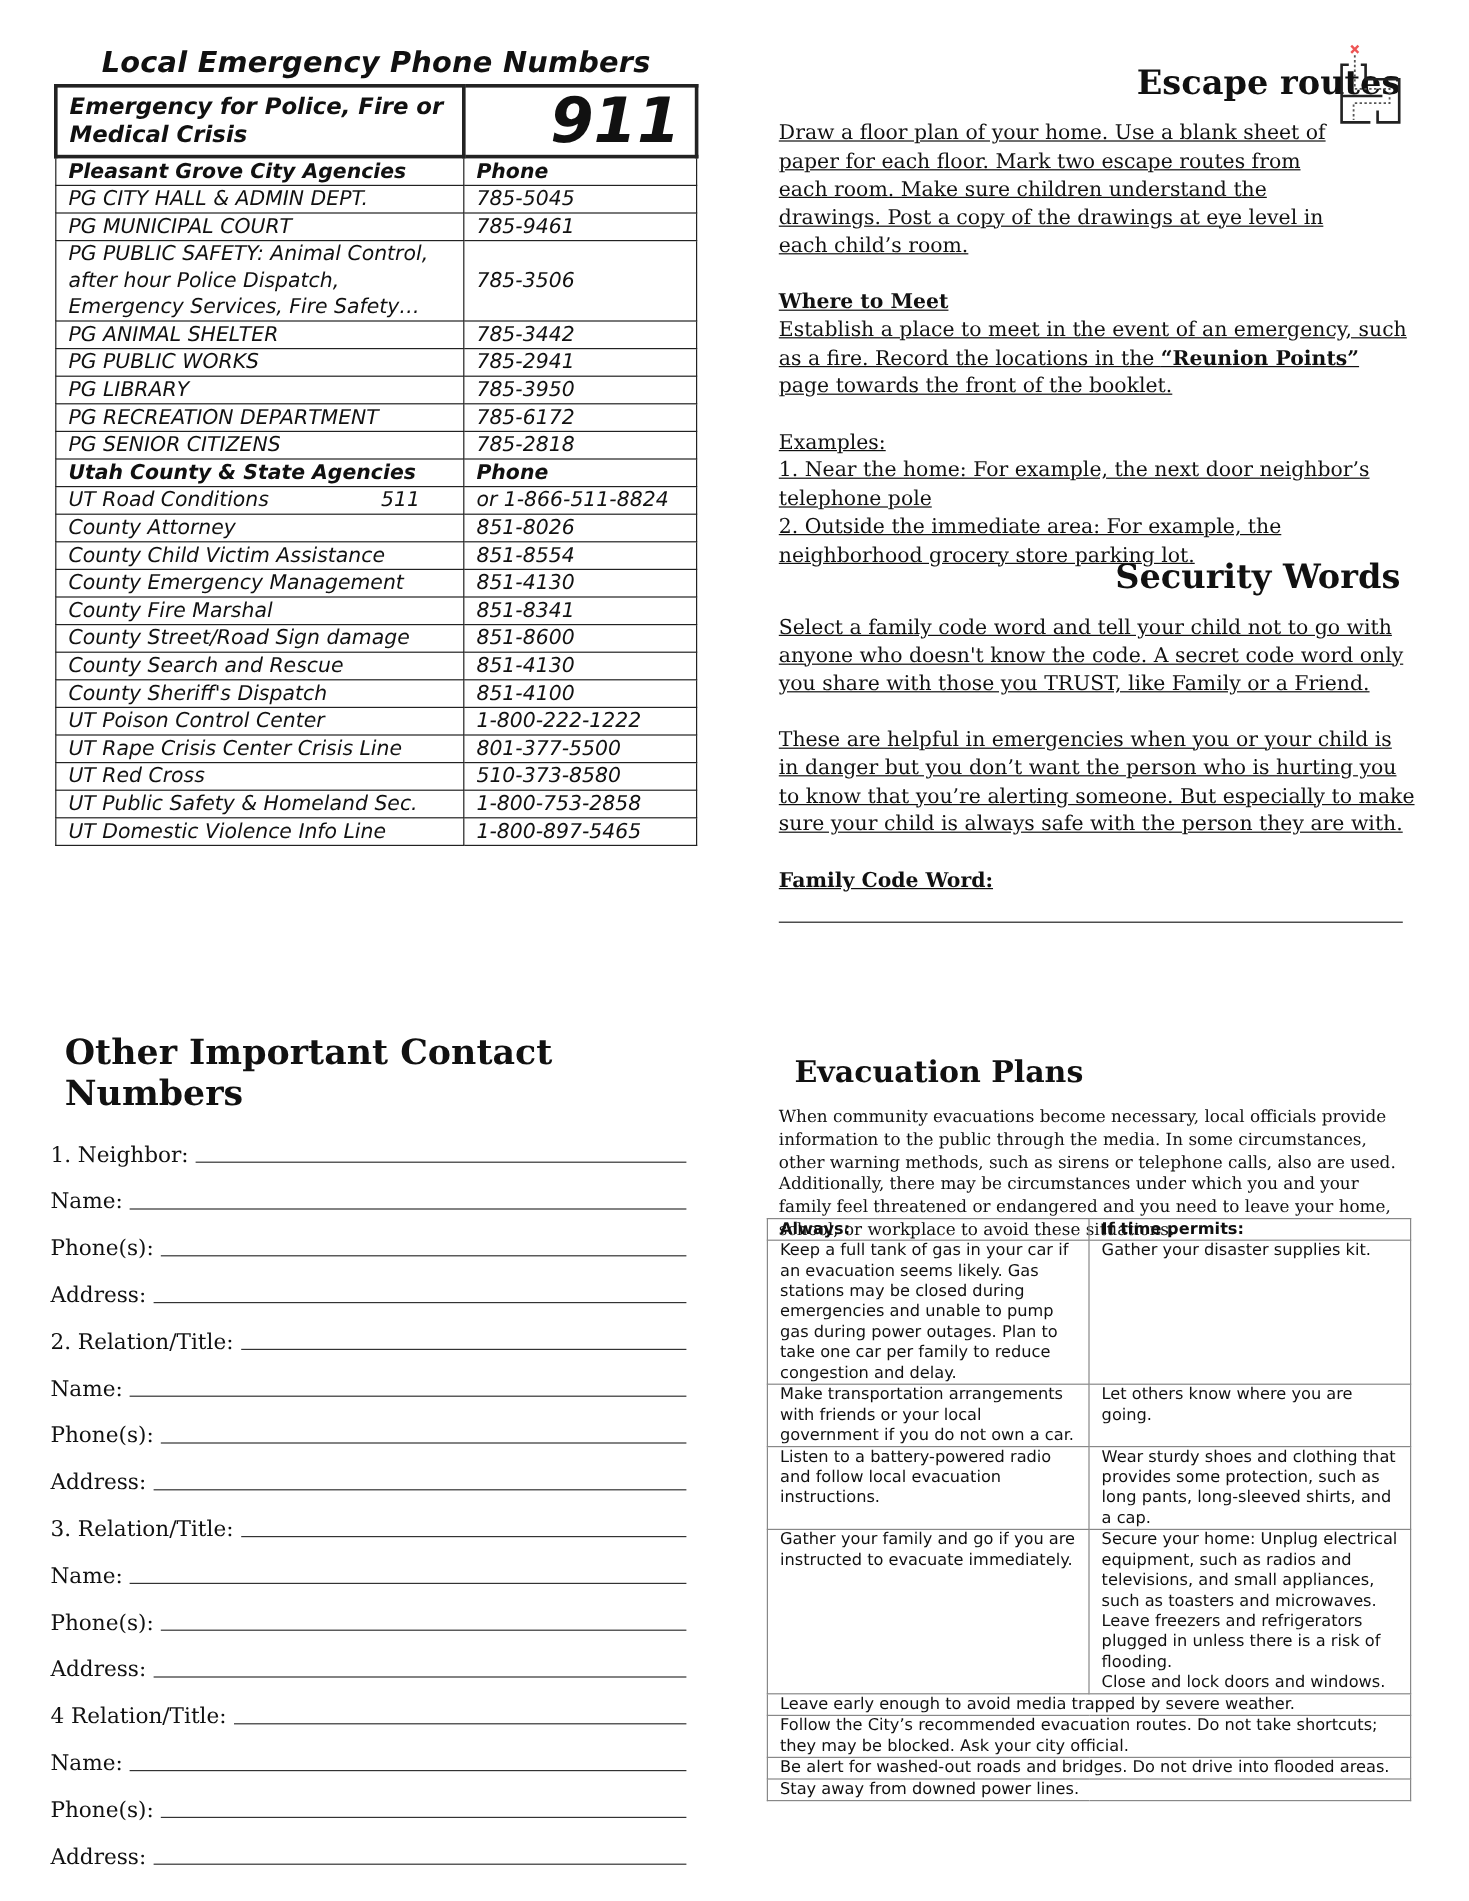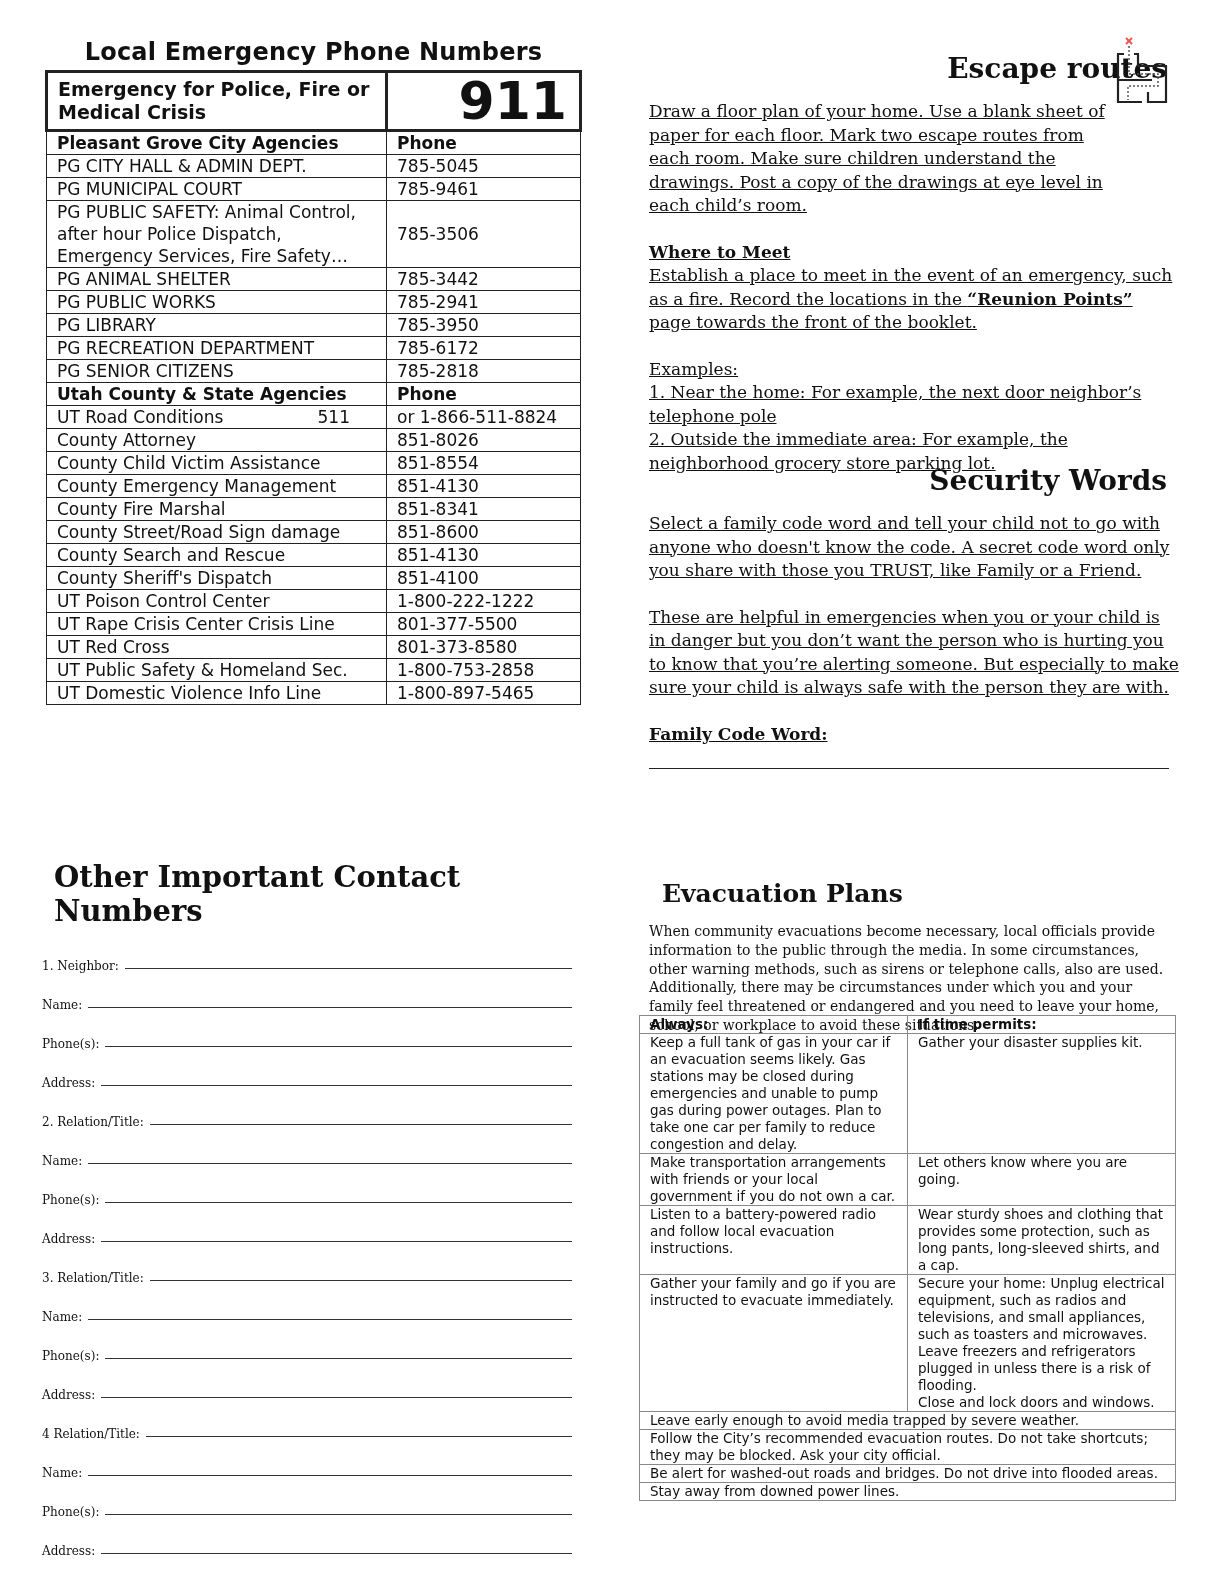--- a/index.html
+++ b/index.html
@@ -1,21 +1,21 @@
 <!DOCTYPE html>
 <html><head>
 <meta charset="utf-8">
 <style>
   html, body { margin:0; padding:0; background:#fff; }
   body { width:1224px; height:1584px; position:relative; overflow:hidden; color:#111; }
   .sans { font-family: "DejaVu Sans", "Liberation Sans", sans-serif; }
   .serif { font-family: "DejaVu Serif", "Liberation Serif", serif; }
 
   
-  #emerg { position:absolute; left:45px; top:38px; width:537px; }
+  #emerg { position:absolute; left:45px; top:38px; width:537px;font-style:italic; }
   #emerg h1 { margin:0 0 4px 0; text-align:center; font-size:24px; font-weight:bold; letter-spacing:0.2px; }
   table.phones { border-collapse:collapse; width:537px; table-layout:fixed; }
   table.phones td { border:1.5px solid #222; font-size:17px; padding:0 10px; line-height:22px; height:22px; vertical-align:middle; white-space:nowrap; }
   table.phones col.c1 { width:340px; }
   table.phones tr.top td { border:3px solid #222; height:56px; font-size:19px; font-weight:bold; line-height:23px; white-space:normal; }
   table.phones tr.top td.big { font-size:52px; text-align:right; padding-right:12px; line-height:56px; }
   table.phones tr.hdr td { font-weight:bold; }
   table.phones tr.multi td { white-space:normal;margin-top:24px; }
   .r511 { float:right; margin-right:26px; }
 
@@ -25,21 +25,21 @@
   .p { margin:0;text-decoration:underline; }
   .gap { height:23px; }
   #floorplan { position:absolute; left:1112px; top:36px; width:60px; height:68px; }
 
   #security { position:absolute; left:649px; top:450px; width:530px; font-size:17px; line-height:23.5px; }
   .blankline { border-bottom:1.3px solid #222; height:22px; width:520px; }
 
   
   #other { position:absolute; left:42px; top:860px; width:530px; }
   #other h2 { margin:0 0 6px 12px; font-size:29px; font-weight:bold; }
-  .fline { display:flex; align-items:flex-end; height:39px; font-size:12px; }
+  .fline { display:flex; align-items:flex-end; height:39px; font-size:18px; }
   .fline .lbl { white-space:nowrap; margin-right:6px; }
   .fline .blank { flex:1; border-bottom:1.3px solid #333; height:18px; margin-bottom:4px; }
 
   
   #evac { position:absolute; left:649px; top:866px; width:530px; }
   #evac h2 { margin:13px; font-size:25px; font-weight:bold; line-height:30px; }
   #evac .intro { font-size:14px; line-height:18.8px; margin:0; }
   table.evt { position:absolute; left:639px; top:1015px; width:537px; border-collapse:collapse; table-layout:fixed; }
   table.evt td { border:1.5px solid #888; font-size:13.5px; line-height:17px; padding:0 10px; vertical-align:top; }
   table.evt col.e1 { width:268px; }
@@ -135,21 +135,21 @@
     <tr>
           <td>UT Poison Control Center</td>
           <td>1-800-222-1222</td>
         </tr>
     <tr>
           <td>UT Rape Crisis Center Crisis Line</td>
           <td>801-377-5500</td>
         </tr>
     <tr>
           <td>UT Red Cross</td>
-          <td>801-373-8580</td>
+          <td>510-373-8580</td>
         </tr>
     <tr>
           <td>UT Public Safety &amp; Homeland Sec.</td>
           <td>1-800-753-2858</td>
         </tr>
     <tr>
           <td>UT Domestic Violence Info Line</td>
           <td>1-800-897-5465</td>
         </tr>
   </tbody>

